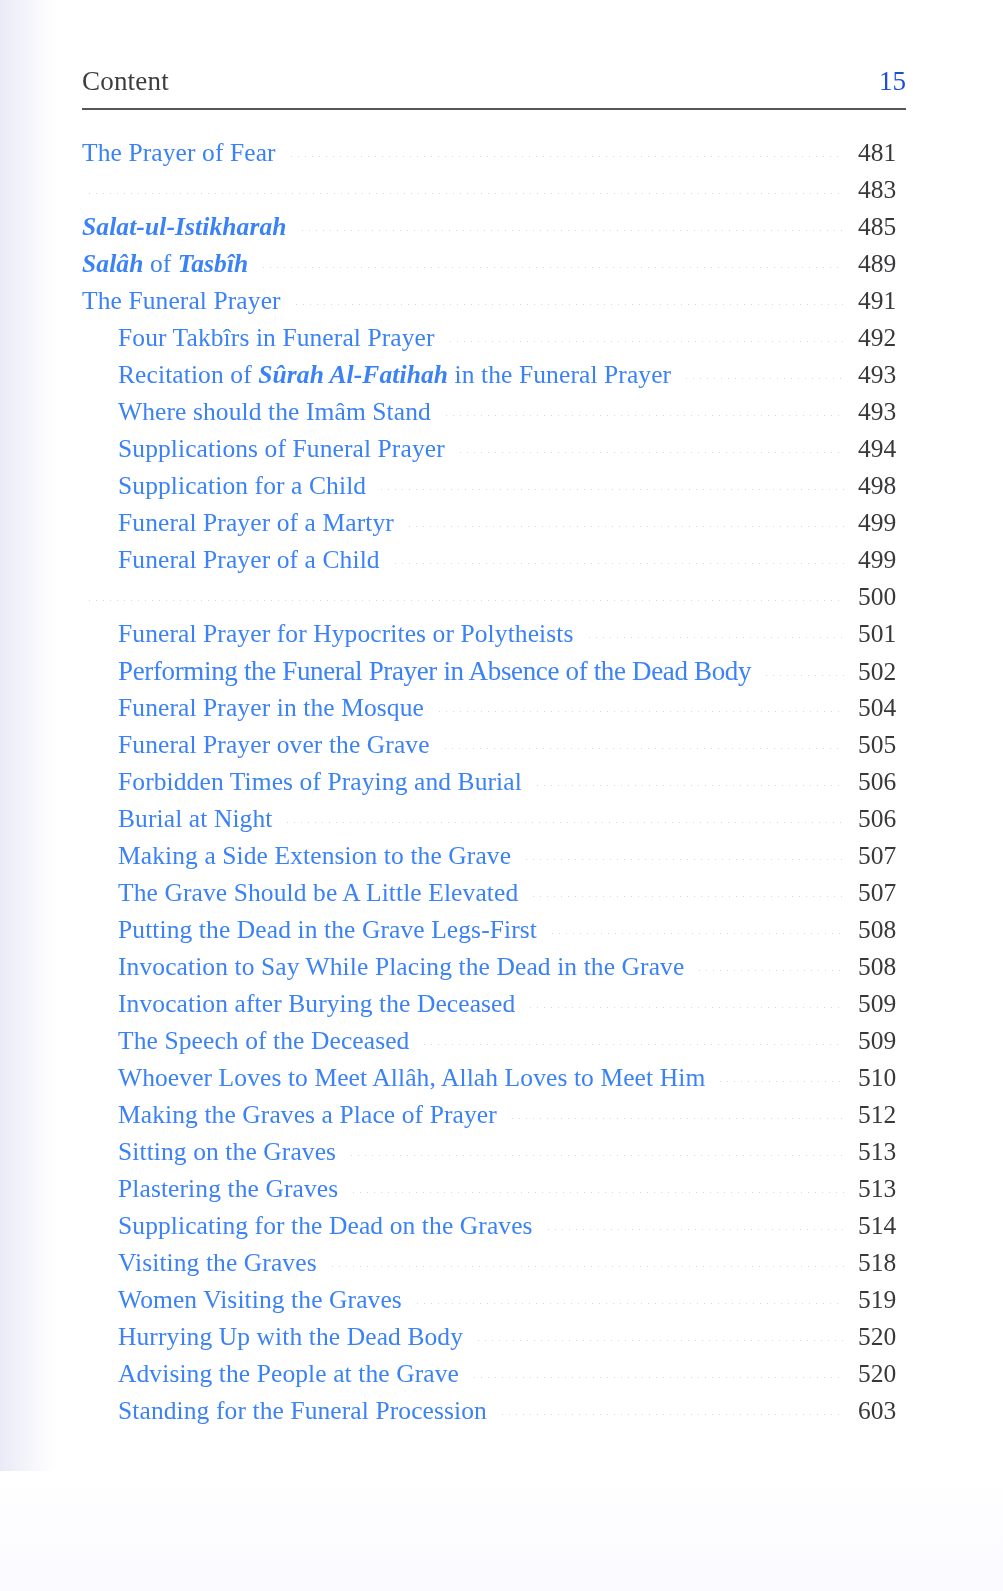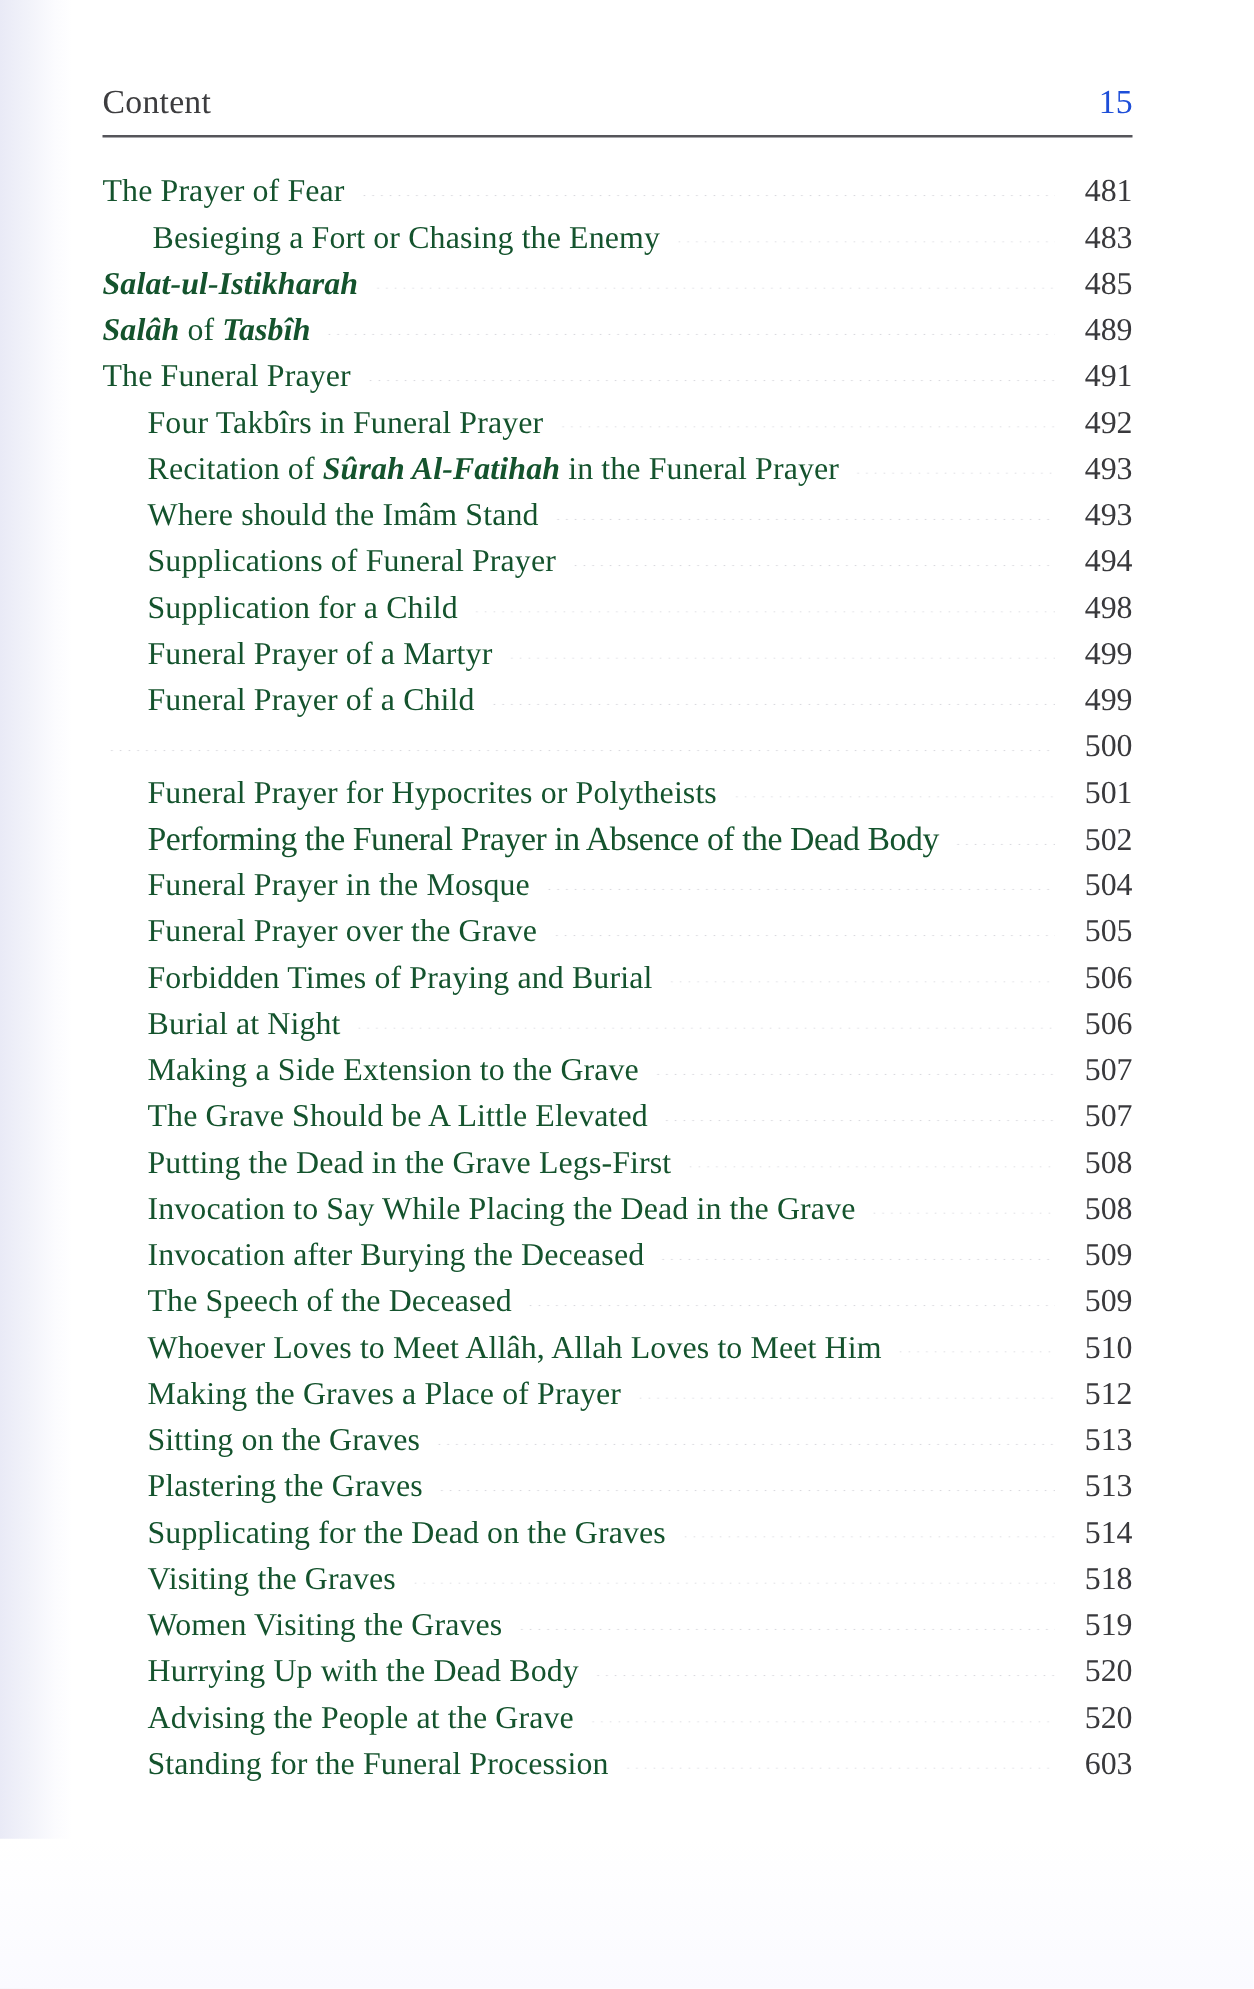--- a/index.html
+++ b/index.html
@@ -77,21 +77,21 @@
     width: 824px;
   }
   .toc-row {
     display: flex;
     align-items: baseline;
     height: 37px;
     white-space: nowrap;
   }
   .toc-title {
     font-size: 25.5px;
-    color: #14532d;
+    color: #3b82f6;
     flex: 0 0 auto;
     padding-right: 8px;
     letter-spacing: 0.1px;
   }
   .toc-title em {
     font-style: italic;
     font-weight: bold;
   }
   .toc-leader {
     flex: 1 1 auto;
@@ -108,21 +108,21 @@
     height: 1px;
     background-image: radial-gradient(circle, #cfcfd6 0.6px, rgba(255,255,255,0) 0.9px);
     background-size: 7px 1px;
     background-repeat: repeat-x;
     opacity: 0.85;
   }
   .toc-page {
     font-size: 25.5px;
     color: #39393c;
     flex: 0 0 58px;
-    text-align: right;
+    text-align: center;
   }
 
   
   .lvl-0 .toc-title { padding-left: 0px; }
   .lvl-1 .toc-title { padding-left: 36px; }
   .lvl-2 .toc-title { padding-left: 40px; }
 
   
   .condensed .toc-title {
     letter-spacing: -0.35px;
@@ -144,21 +144,20 @@
 
   <div class="head-rule"></div>
 
   <div class="toc" id="toc-list">
       <div class="toc-row lvl-0">
         <span class="toc-title">The Prayer of Fear</span>
         <span class="toc-leader"></span>
         <span class="toc-page">481</span>
       </div>
       <div class="toc-row lvl-2">
-        <span class="toc-title">Besieging a Fort or Chasing the Enemy</span>
         <span class="toc-leader"></span>
         <span class="toc-page">483</span>
       </div>
       <div class="toc-row lvl-0">
         <span class="toc-title"><em>Salat-ul-Istikharah</em></span>
         <span class="toc-leader"></span>
         <span class="toc-page">485</span>
       </div>
       <div class="toc-row lvl-0">
         <span class="toc-title"><em>Salâh</em> of <em>Tasbîh</em></span>

